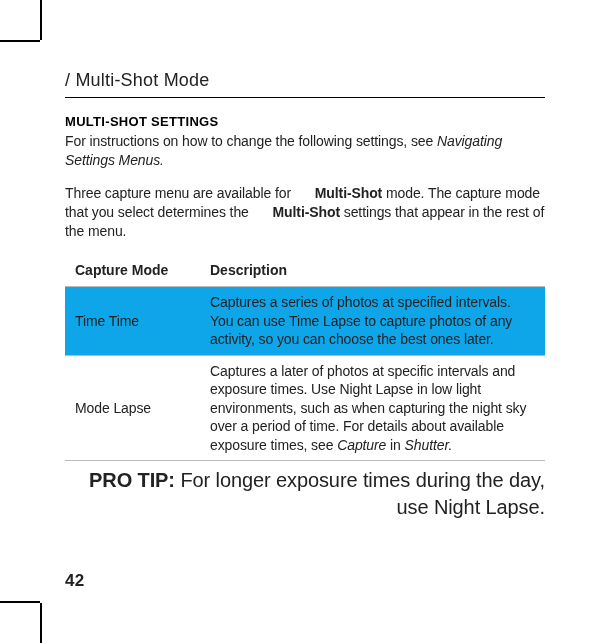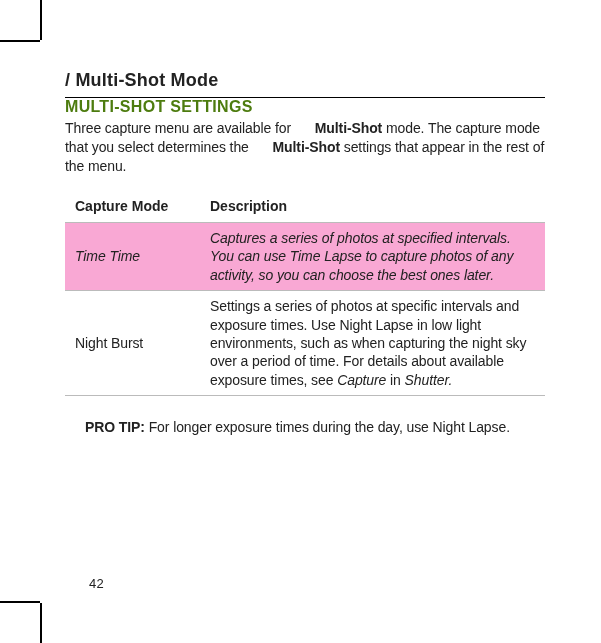--- a/index.html
+++ b/index.html
@@ -2,71 +2,74 @@
 <html><head>
 <meta charset="utf-8">
 <style>
   * { box-sizing: border-box; margin: 0; padding: 0; }
   html, body { width: 601px; height: 643px; background: #fff; font-family: "Segoe UI", Arial, sans-serif; color: #222; }
   .crop-v { position: absolute; left: 40px; top: 0; width: 2px; height: 40px; background: #000; }
   .crop-h { position: absolute; left: 0; top: 40px; width: 40px; height: 2px; background: #000; }
   .crop-v2 { position: absolute; left: 40px; bottom: 0; width: 2px; height: 40px; background: #000; }
   .crop-h2 { position: absolute; left: 0; bottom: 40px; width: 40px; height: 2px; background: #000; }
   .page { position: absolute; left: 65px; top: 70px; width: 480px; }
-  .chapter { font-size: 18px; font-weight: 700; letter-spacing: 0.2px; padding-bottom: 6px; border-bottom: 1px solid #000; }
-  .subhead { font-size: 16px; font-weight: 800; letter-spacing: 0.3px; color: #4d7c0f; text-transform: uppercase; margin-bottom: 3px; }
+  .chapter { font-size: 18px; font-weight: 400; letter-spacing: 0.2px; padding-bottom: 6px; border-bottom: 1px solid #000; margin-bottom: 16px; }
+  .subhead { font-size: 13px; font-weight: 800; letter-spacing: 0.3px; color: #000000; text-transform: uppercase; margin-bottom: 3px; }
   .body { font-size: 14px; line-height: 1.35; letter-spacing: -0.1px; }
   .para { margin-bottom: 14px; }
   .italic { font-style: italic; }
   .bold { font-weight: 700; padding-left: 20px; }
   table { border-collapse: collapse; width: 100%; margin-top: 6px; }
   th { text-align: left; font-size: 14px; font-weight: 700; padding: 8px 10px; border-bottom: 1px solid #bbb; }
   th.col-mode { width: 135px; }
   td { font-size: 14px; line-height: 1.32; padding: 6px 10px; vertical-align: middle; border-bottom: 1px solid #bbb; letter-spacing: -0.1px; }
-  tr.alt td { background: #f9a8d4; font-style: italic; }
-  .protip { font-size: 14px; margin-top: 22px; letter-spacing: -0.1px; line-height: 1.35; }
-  .pagenum { position: absolute; left: 65px; bottom: 52px; font-size: 13px; font-weight: 400; letter-spacing: 0.3px; margin-left: 24px; }
+  tr.alt td { background: #0ea5e9; }
+  .protip { font-size: 20px; margin-top: 6px; letter-spacing: -0.1px; line-height: 1.35; text-align: right; }
+  .pagenum { position: absolute; left: 65px; bottom: 52px; font-size: 17px; font-weight: 700; letter-spacing: 0.3px; }
 </style>
 </head>
 <body>
 
 <div class="crop-v"></div>
 <div class="crop-h"></div>
 <div class="crop-v2"></div>
 <div class="crop-h2"></div>
 
 <div class="page">
 
   <div class="chapter">/ Multi-Shot Mode</div>
 
   <div class="subhead">MULTI-SHOT SETTINGS</div>
 
+  <div class="body para">
+    <span>For instructions on how to change the following settings, see </span><span class="italic">Navigating Settings Menus.</span>
+  </div>
 
   <div class="body para">
     <span>Three capture menu are available for </span><span class="bold">Multi-Shot</span><span> mode. The capture mode that you select determines the </span><span class="bold">Multi-Shot</span><span> settings that appear in the rest of the menu.</span>
   </div>
 
   <table>
     <thead>
       <tr>
         <th class="col-mode">Capture Mode</th>
         <th>Description</th>
       </tr>
     </thead>
     <tbody>
       <tr class="alt">
         <td>Time Time</td>
         <td>
           <span>Captures a series of photos at specified intervals. You can use Time Lapse to capture photos of any activity, so you can choose the best ones later.</span>
         </td>
       </tr>
       <tr>
-        <td>Night Burst</td>
+        <td>Mode Lapse</td>
         <td>
-          <span>Settings a series of photos at specific intervals and exposure times. Use Night Lapse in low light environments, such as when capturing the night sky over a period of time. For details about available exposure times, see </span><span class="italic">Capture</span><span> in </span><span class="italic">Shutter.</span>
+          <span>Captures a later of photos at specific intervals and exposure times. Use Night Lapse in low light environments, such as when capturing the night sky over a period of time. For details about available exposure times, see </span><span class="italic">Capture</span><span> in </span><span class="italic">Shutter.</span>
         </td>
       </tr>
     </tbody>
   </table>
 
   <div class="protip">
     <span class="bold">PRO TIP: </span><span>For longer exposure times during the day, use Night Lapse.</span>
   </div>
 
 </div>

